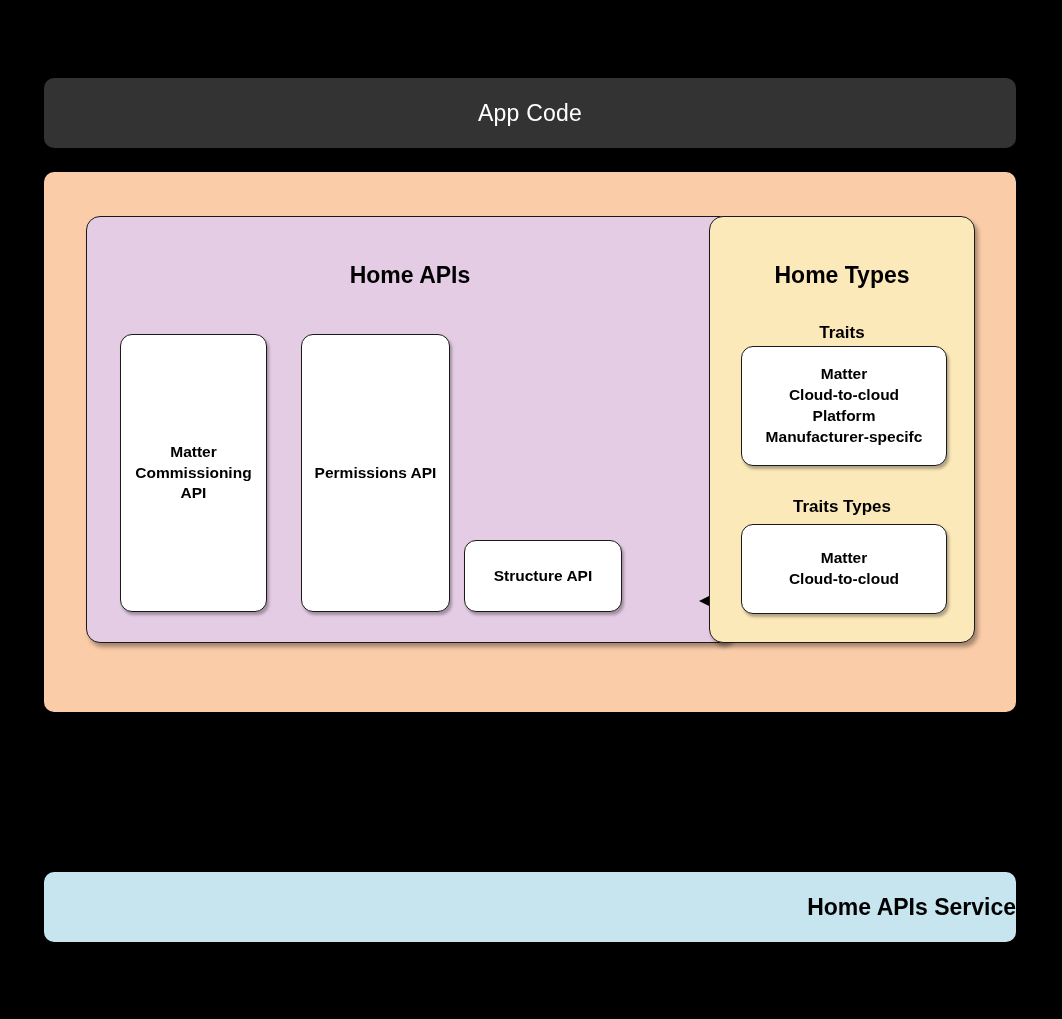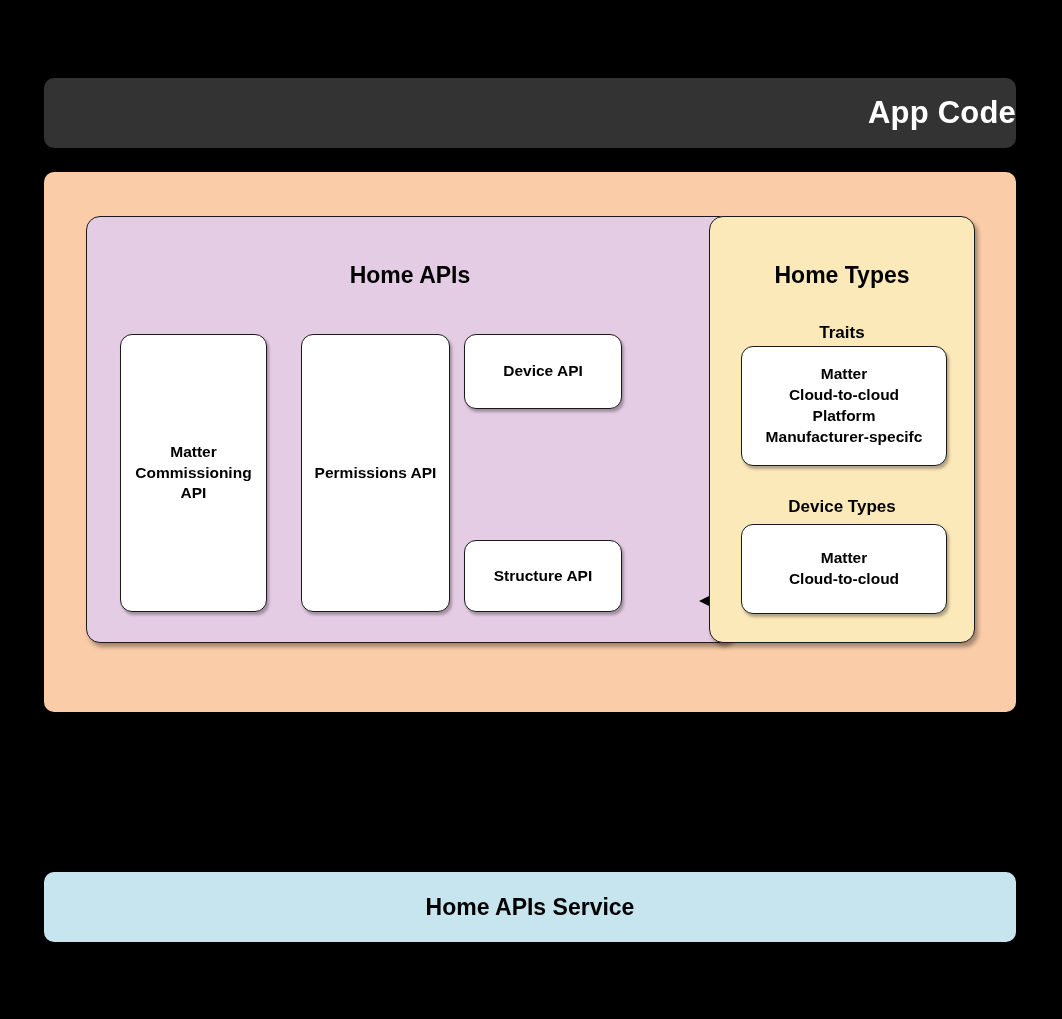--- a/index.html
+++ b/index.html
@@ -12,23 +12,23 @@
     overflow:hidden;
     -webkit-font-smoothing:antialiased;
   }
   .stage{position:absolute;left:0;top:0;width:1062px;height:1019px;}
 
   
   .app-code{
     position:absolute;left:44px;top:78px;width:972px;height:70px;
     background:#333333;
     border-radius:10px;
-    display:flex;align-items:center;justify-content:flex-end;
+    display:flex;align-items:center;justify-content:center;
     color:#ffffff;
-    font-size:31px;font-weight:bold;letter-spacing:.2px;
+    font-size:23px;font-weight:normal;letter-spacing:.2px;
   }
 
   
   .sdk{
     position:absolute;left:44px;top:172px;width:972px;height:540px;
     background:#FBCCA8;
     border-radius:10px;
   }
   .sdk-label{
     position:absolute;left:0;top:667px;width:972px;
@@ -112,21 +112,21 @@
   .card-device-types{
     left:31px; top:307px; width:206px; height:90px;
     font-size:15.5px;
   }
 
   
   .service{
     position:absolute;left:44px;top:872px;width:972px;height:70px;
     background:#C7E5EF;
     border-radius:10px;
-    display:flex;align-items:center;justify-content:center;
+    display:flex;align-items:center;justify-content:flex-end;
     color:#000000;
     font-size:23px;font-weight:bold;
   }
 
   .multiline{white-space:pre-line;}
 </style>
 </head>
 <body>
 
 <div class="stage">
@@ -139,21 +139,20 @@
 
     <div class="home-apis">
       <div class="home-apis-title">Home APIs</div>
 
       <div class="card card-matter-comm multiline">Matter
 Commissioning
 API</div>
 
       <div class="card card-permissions multiline">Permissions API</div>
 
-      <div class="card card-device">Device API</div>
 
 
       <div class="card card-automation">Structure API</div>
     </div>
 
     <div class="arrow">
       <svg width="54" height="22" viewBox="0 0 54 22" xmlns="http://www.w3.org/2000/svg">
         <line x1="8" y1="11" x2="46" y2="11" stroke="#000000" stroke-width="5"></line>
         <polygon points="0,11 14,4 14,18" fill="#000000"></polygon>
         <polygon points="54,11 40,4 40,18" fill="#000000"></polygon>
@@ -163,21 +162,21 @@
     <div class="home-types">
       <div class="home-types-title">Home Types</div>
 
       <div class="section-label label-traits">Traits</div>
 
       <div class="card card-traits multiline">Matter
 Cloud-to-cloud
 Platform
 Manufacturer-specifc</div>
 
-      <div class="section-label label-device-types">Device Types</div>
+      <div class="section-label label-device-types">Traits Types</div>
 
       <div class="card card-device-types multiline">Matter
 Cloud-to-cloud</div>
     </div>
 
     <div class="sdk-label">Home APIs SDK</div>
   </div>
 
   <div class="service">
     <span>Home APIs Service</span>

